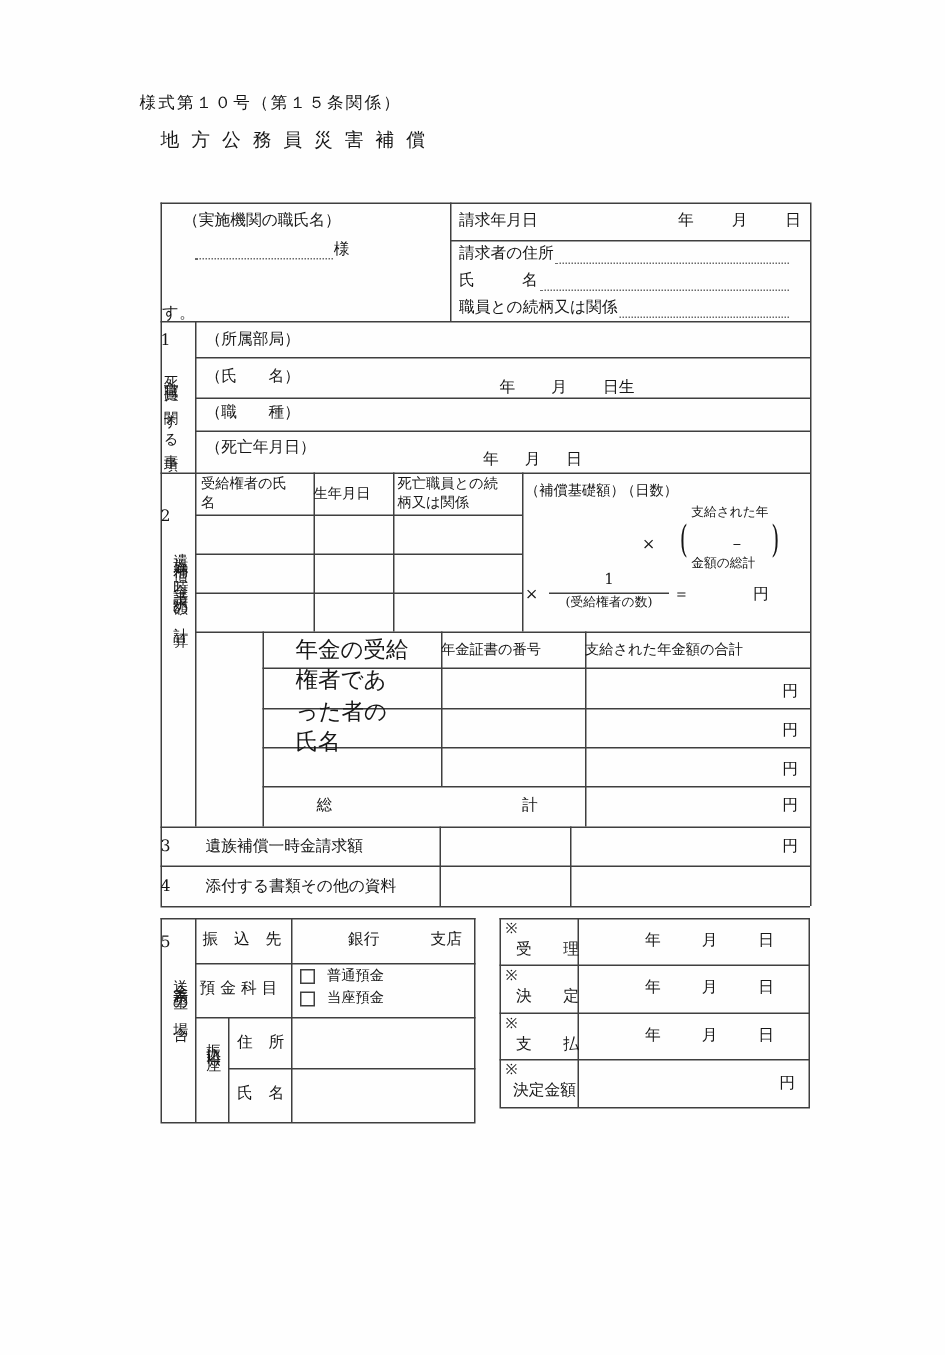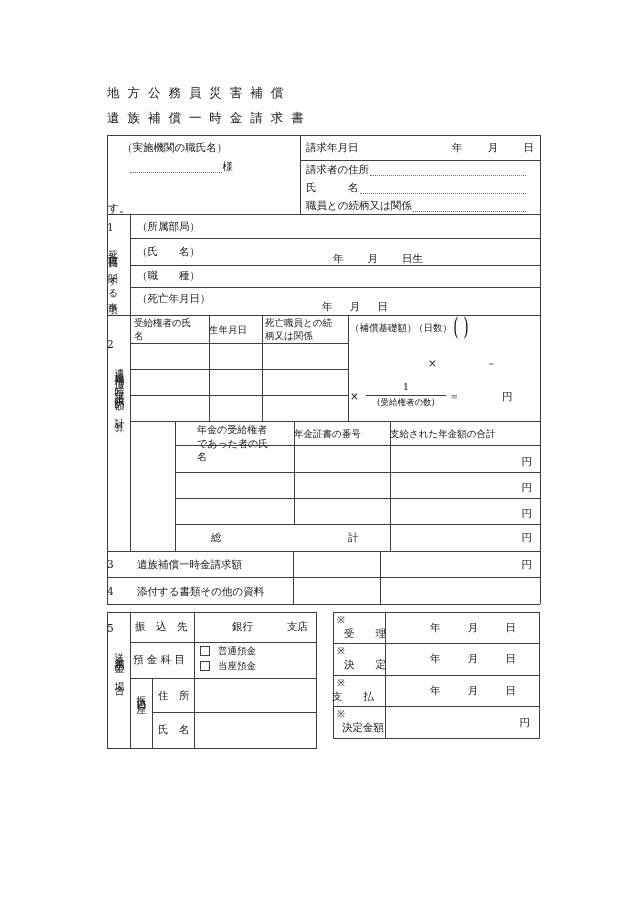--- a/index.html
+++ b/index.html
@@ -1,19 +1,19 @@
 <!DOCTYPE html>
 <html><head>
 <meta charset="utf-8">
 <style>
   html,body{margin:0;padding:0;background:#e8e8e8;}
   .page{position:relative;width:630px;height:903px;background:#fefefe;margin:0 auto;
         font-family:"DejaVu Serif","Liberation Serif",serif;color:#161616;overflow:hidden;}
   .t{position:absolute;white-space:pre;font-size:10.5px;line-height:1.25;color:#161616;}
-  .s9{font-size:10px}.s95{font-size:9.5px}.s10{font-size:10px}.s11{font-size:11px}
+  .s9{font-size:15px}.s95{font-size:9.5px}.s10{font-size:10px}.s11{font-size:11px}
   .c{text-align:left}
   .wrap{white-space:normal;line-height:1.35;}
   .hl{position:absolute;height:1px;background:#3f3f3f;}
   .vl{position:absolute;width:1px;background:#3f3f3f;}
   .vt{position:absolute;writing-mode:vertical-rl;text-orientation:upright;color:#161616;}
   .vt2{position:absolute;writing-mode:vertical-lr;text-orientation:upright;color:#161616;}
   .sp{position:absolute;display:flex;justify-content:space-between;font-size:10.5px;line-height:1.25;color:#161616;white-space:pre;}
   .dr{position:absolute;display:flex;align-items:flex-end;font-size:10.5px;line-height:1.3;color:#161616;white-space:pre;}
   .dots{flex:1;border-bottom:1px dotted #6a6a6a;height:12px;margin:0 1px 1px 1px;}
   .ryen{position:absolute;text-align:right;font-size:10.5px;line-height:1.25;color:#161616;white-space:pre;}
@@ -24,22 +24,22 @@
   .fnum{font-size:10px;line-height:1.25;border-bottom:1px solid #3f3f3f;padding-bottom:1px;}
   .fden{font-size:8.5px;line-height:1.3;padding-top:1px;}
   .cbrow{display:flex;align-items:center;font-size:9.5px;line-height:1;margin-bottom:5px;white-space:pre;}
   .cb{display:inline-block;width:8px;height:8px;border:1px solid #3f3f3f;margin-right:8px;background:#fff;}
 </style>
 </head>
 <body>
 
 <div class="page">
 
+  <div class="t s11" style="left:93px;top:62px;letter-spacing:1.5px">様式第１０号（第１５条関係）</div>
   <div class="t c" style="left:107px;top:85px;width:434px;font-size:12.5px;letter-spacing:2px">地 方 公 務 員 災 害 補 償</div>
-  <div class="t c" style="left:107px;top:110px;width:434px;font-size:12.5px;letter-spacing:2px">遺 族 補 償 一 時 金 請 求 書</div>
 
   <div class="hl" style="top:135px;left:107px;width:433px"></div>
   <div class="hl" style="top:160px;left:300px;width:240px"></div>
   <div class="hl" style="top:214px;left:107px;width:433px"></div>
   <div class="hl" style="top:238px;left:130px;width:410px"></div>
   <div class="hl" style="top:265px;left:130px;width:410px"></div>
   <div class="hl" style="top:287px;left:130px;width:410px"></div>
   <div class="hl" style="top:315px;left:107px;width:433px"></div>
   <div class="hl" style="top:343px;left:130px;width:218px"></div>
   <div class="hl" style="top:369px;left:130px;width:218px"></div>
@@ -132,20 +132,24 @@
   <div class="vt s10" style="left:108px;top:360px;width:22px;height:185px;line-height:22px;letter-spacing:3.5px">遺族補償一時金請求額の計算</div>
 
   <div class="t s95 wrap" style="left:134px;top:317px;width:64px">受給権者の氏名</div>
   <div class="t s95 c" style="left:209px;top:324px;width:53px">生年月日</div>
   <div class="t s95 wrap" style="left:265px;top:317px;width:70px">死亡職員との続柄又は関係</div>
 
   <div class="t s95" style="left:350px;top:322px">（補償基礎額）</div>
   <div class="t s95" style="left:414px;top:322px">（日数）</div>
   <div class="pgroup" style="left:451px;top:314px">
     <span class="bigpar">(</span>
+    <div class="ptext">
+      <div>支給された年</div>
+      <div>金額の総計</div>
+    </div>
     <span class="bigpar">)</span>
   </div>
   <div class="t" style="left:428px;top:357px">×</div>
   <div class="t" style="left:486px;top:357px">－</div>
   <div class="t" style="left:350px;top:390px">×</div>
   <div class="frac" style="left:366px;top:381px">
     <div class="fnum">1</div>
     <div class="fden">(受給権者の数)</div>
   </div>
   <div class="t" style="left:449px;top:390px">＝</div>
@@ -195,21 +199,21 @@
     <span>日</span>
   </div>
   <div class="t s95" style="left:337px;top:645px">※</div>
   <div class="t" style="left:344px;top:658px">決　　定</div>
   <div class="sp" style="left:430px;top:652px;width:86px">
     <span>年</span>
     <span>月</span>
     <span>日</span>
   </div>
   <div class="t s95" style="left:337px;top:677px">※</div>
-  <div class="t" style="left:332px;top:690px">支　　払</div>
+  <div class="t" style="left:344px;top:690px">支　　払</div>
   <div class="sp" style="left:430px;top:684px;width:86px">
     <span>年</span>
     <span>月</span>
     <span>日</span>
   </div>
   <div class="t s95" style="left:337px;top:708px">※</div>
   <div class="t" style="left:342px;top:721px">決定金額</div>
   <div class="ryen" style="left:420px;top:716px;width:110px">円</div>
 
 </div>

